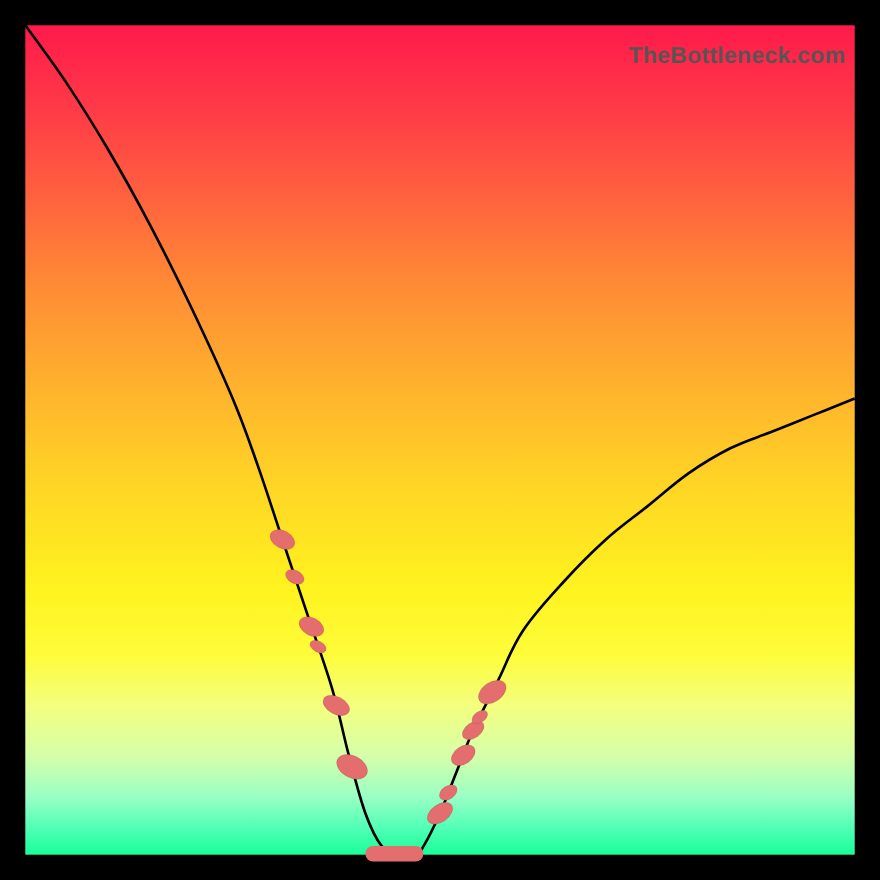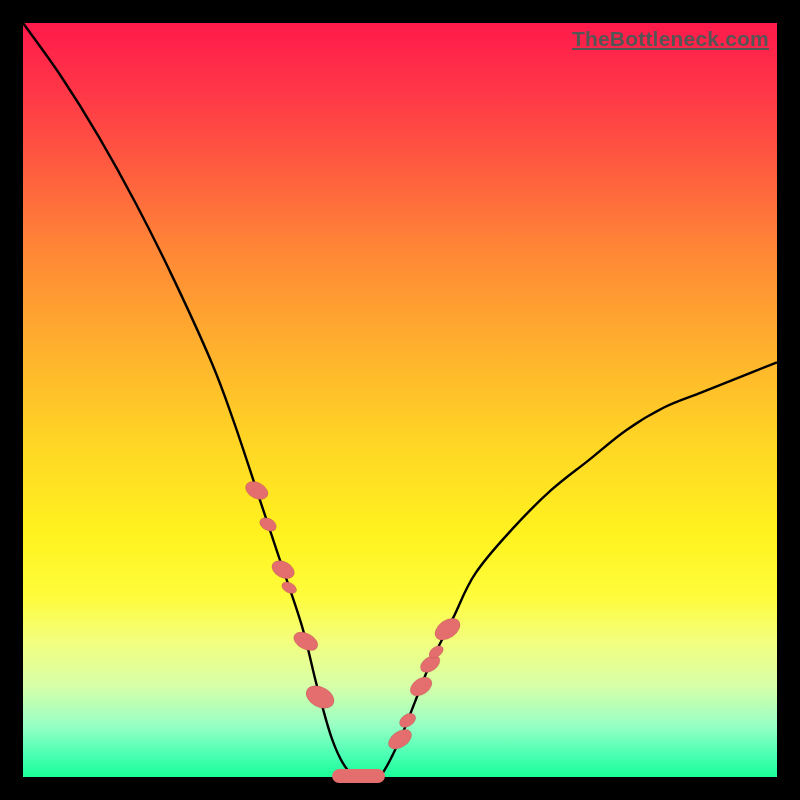--- a/index.html
+++ b/index.html
@@ -36,28 +36,27 @@
       #fefc3b 76%,
       #f3ff7e 82%,
       #d6ffa9 88%,
       #9affc4 93%,
       #4cffb4 97%,
       #1aff98 100%
     );
   }
   .watermark {
     position: absolute;
-    top: 4px;
+    top: 16px;
     right: 8px;
     color: #555;
     font-size: 21px;
     font-weight: 600;
     letter-spacing: 0.2px;
     user-select: none;
-    text-decoration: underline;
   }
   svg.curve {
     position: absolute;
     left: 0;
     top: 0;
     width: 754px;
     height: 754px;
     overflow: visible;
   }
   

